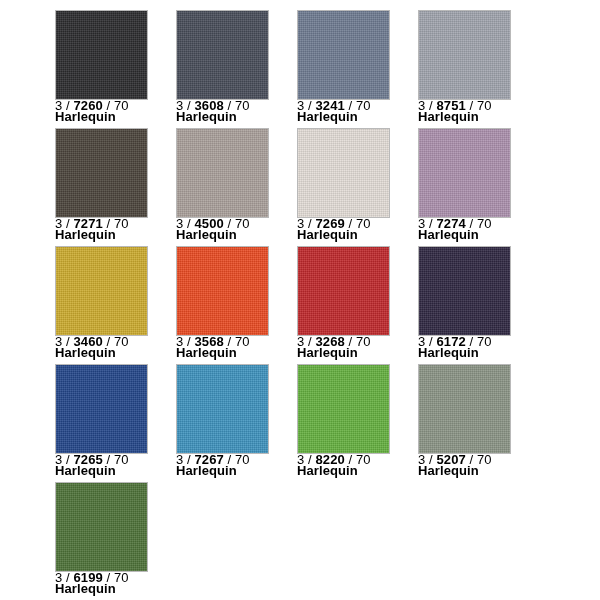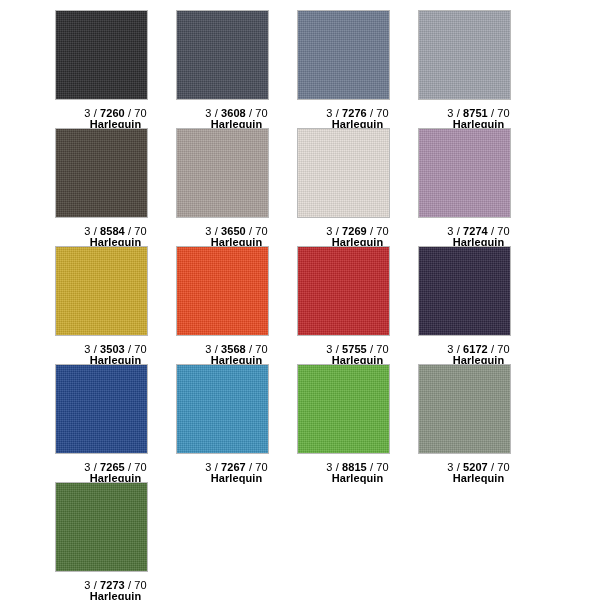--- a/index.html
+++ b/index.html
@@ -65,27 +65,26 @@
         90deg,
         rgba(255,255,255,0.07) 0px,
         rgba(255,255,255,0.07) 1px,
         rgba(0,0,0,0.055) 1px,
         rgba(0,0,0,0.055) 2px
       );
     pointer-events: none;
   }
 
   .swatch-caption {
-    margin-top: 8px;
-    font-size: 11px;
+    margin-top: 1px;
+    font-size: 13px;
     line-height: 10.5px;
     color: #000000;
     letter-spacing: 0.1px;
     white-space: nowrap;
-    text-align: center;
   }
 
   .swatch-code {
     font-weight: normal;
   }
   .swatch-code .code-mid {
     font-weight: bold;
   }
   .swatch-name {
     font-weight: bold;
@@ -106,77 +105,77 @@
       <div class="swatch-cell">
         <div class="swatch-chip" style="background-color: rgb(71, 76, 89); border-color: rgb(185, 185, 185);"></div>
         <div class="swatch-caption">
           <div class="swatch-code"><span>3 /</span> <span class="code-mid">3608</span> <span>/ 70</span></div>
           <div class="swatch-name">Harlequin</div>
         </div>
       </div>
       <div class="swatch-cell">
         <div class="swatch-chip" style="background-color: rgb(110, 123, 145); border-color: rgb(185, 185, 185);"></div>
         <div class="swatch-caption">
-          <div class="swatch-code"><span>3 /</span> <span class="code-mid">7276</span> <span>/ 70</span></div>
+          <div class="swatch-code"><span>3 /</span> <span class="code-mid">3241</span> <span>/ 70</span></div>
           <div class="swatch-name">Harlequin</div>
         </div>
       </div>
       <div class="swatch-cell">
         <div class="swatch-chip" style="background-color: rgb(160, 164, 173); border-color: rgb(185, 185, 185);"></div>
         <div class="swatch-caption">
           <div class="swatch-code"><span>3 /</span> <span class="code-mid">8751</span> <span>/ 70</span></div>
           <div class="swatch-name">Harlequin</div>
         </div>
       </div>
       <div class="swatch-cell">
         <div class="swatch-chip" style="background-color: rgb(75, 68, 59); border-color: rgb(185, 185, 185);"></div>
         <div class="swatch-caption">
-          <div class="swatch-code"><span>3 /</span> <span class="code-mid">8584</span> <span>/ 70</span></div>
+          <div class="swatch-code"><span>3 /</span> <span class="code-mid">7271</span> <span>/ 70</span></div>
           <div class="swatch-name">Harlequin</div>
         </div>
       </div>
       <div class="swatch-cell">
         <div class="swatch-chip" style="background-color: rgb(169, 160, 154); border-color: rgb(185, 185, 185);"></div>
         <div class="swatch-caption">
-          <div class="swatch-code"><span>3 /</span> <span class="code-mid">3650</span> <span>/ 70</span></div>
+          <div class="swatch-code"><span>3 /</span> <span class="code-mid">4500</span> <span>/ 70</span></div>
           <div class="swatch-name">Harlequin</div>
         </div>
       </div>
       <div class="swatch-cell">
         <div class="swatch-chip" style="background-color: rgb(227, 221, 215); border-color: rgb(185, 185, 185);"></div>
         <div class="swatch-caption">
           <div class="swatch-code"><span>3 /</span> <span class="code-mid">7269</span> <span>/ 70</span></div>
           <div class="swatch-name">Harlequin</div>
         </div>
       </div>
       <div class="swatch-cell">
         <div class="swatch-chip" style="background-color: rgb(171, 144, 173); border-color: rgb(185, 185, 185);"></div>
         <div class="swatch-caption">
           <div class="swatch-code"><span>3 /</span> <span class="code-mid">7274</span> <span>/ 70</span></div>
           <div class="swatch-name">Harlequin</div>
         </div>
       </div>
       <div class="swatch-cell">
         <div class="swatch-chip" style="background-color: rgb(204, 171, 46); border-color: rgb(185, 185, 185);"></div>
         <div class="swatch-caption">
-          <div class="swatch-code"><span>3 /</span> <span class="code-mid">3503</span> <span>/ 70</span></div>
+          <div class="swatch-code"><span>3 /</span> <span class="code-mid">3460</span> <span>/ 70</span></div>
           <div class="swatch-name">Harlequin</div>
         </div>
       </div>
       <div class="swatch-cell">
         <div class="swatch-chip" style="background-color: rgb(234, 74, 34); border-color: rgb(185, 185, 185);"></div>
         <div class="swatch-caption">
           <div class="swatch-code"><span>3 /</span> <span class="code-mid">3568</span> <span>/ 70</span></div>
           <div class="swatch-name">Harlequin</div>
         </div>
       </div>
       <div class="swatch-cell">
         <div class="swatch-chip" style="background-color: rgb(192, 40, 43); border-color: rgb(185, 185, 185);"></div>
         <div class="swatch-caption">
-          <div class="swatch-code"><span>3 /</span> <span class="code-mid">5755</span> <span>/ 70</span></div>
+          <div class="swatch-code"><span>3 /</span> <span class="code-mid">3268</span> <span>/ 70</span></div>
           <div class="swatch-name">Harlequin</div>
         </div>
       </div>
       <div class="swatch-cell">
         <div class="swatch-chip" style="background-color: rgb(47, 39, 66); border-color: rgb(185, 185, 185);"></div>
         <div class="swatch-caption">
           <div class="swatch-code"><span>3 /</span> <span class="code-mid">6172</span> <span>/ 70</span></div>
           <div class="swatch-name">Harlequin</div>
         </div>
       </div>
@@ -190,32 +189,32 @@
       <div class="swatch-cell">
         <div class="swatch-chip" style="background-color: rgb(61, 146, 189); border-color: rgb(185, 185, 185);"></div>
         <div class="swatch-caption">
           <div class="swatch-code"><span>3 /</span> <span class="code-mid">7267</span> <span>/ 70</span></div>
           <div class="swatch-name">Harlequin</div>
         </div>
       </div>
       <div class="swatch-cell">
         <div class="swatch-chip" style="background-color: rgb(100, 176, 62); border-color: rgb(185, 185, 185);"></div>
         <div class="swatch-caption">
-          <div class="swatch-code"><span>3 /</span> <span class="code-mid">8815</span> <span>/ 70</span></div>
+          <div class="swatch-code"><span>3 /</span> <span class="code-mid">8220</span> <span>/ 70</span></div>
           <div class="swatch-name">Harlequin</div>
         </div>
       </div>
       <div class="swatch-cell">
         <div class="swatch-chip" style="background-color: rgb(139, 148, 133); border-color: rgb(185, 185, 185);"></div>
         <div class="swatch-caption">
           <div class="swatch-code"><span>3 /</span> <span class="code-mid">5207</span> <span>/ 70</span></div>
           <div class="swatch-name">Harlequin</div>
         </div>
       </div>
       <div class="swatch-cell">
         <div class="swatch-chip" style="background-color: rgb(77, 114, 56); border-color: rgb(185, 185, 185);"></div>
         <div class="swatch-caption">
-          <div class="swatch-code"><span>3 /</span> <span class="code-mid">7273</span> <span>/ 70</span></div>
+          <div class="swatch-code"><span>3 /</span> <span class="code-mid">6199</span> <span>/ 70</span></div>
           <div class="swatch-name">Harlequin</div>
         </div>
       </div>
     </div>
 </div>
 
 </body></html>

